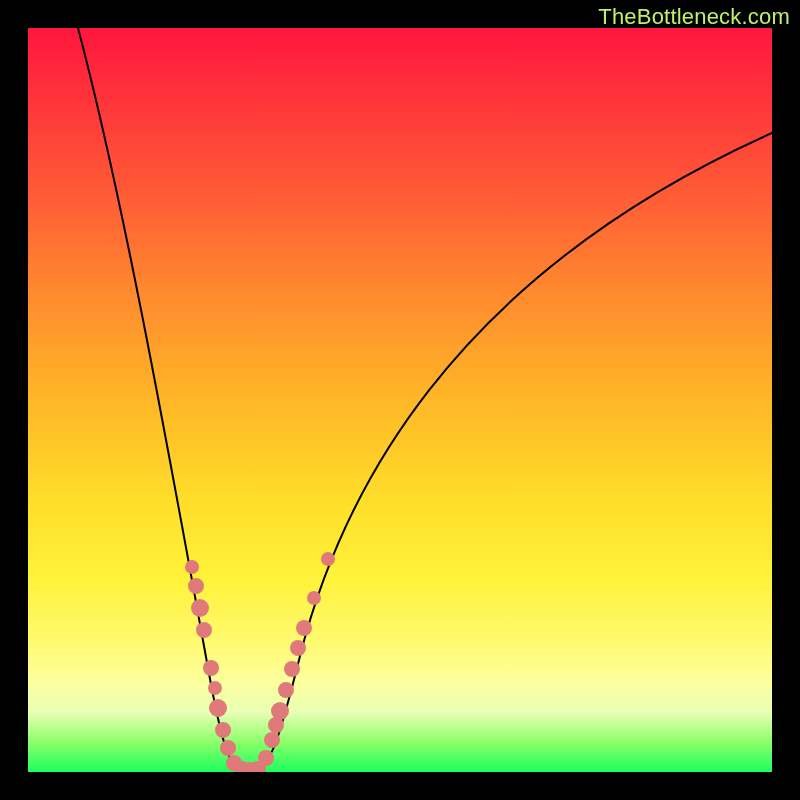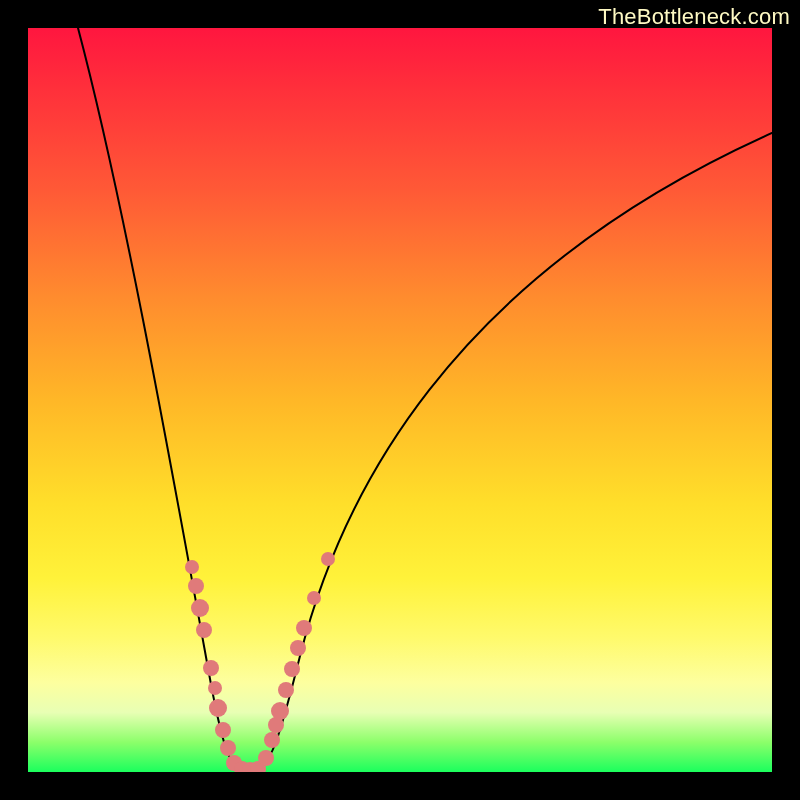--- a/index.html
+++ b/index.html
@@ -36,21 +36,21 @@
       #fdff9f 88%,
       #e8ffb4 92%,
       #8cff6a 96%,
       #1bff5d 100%
     );
   }
   .watermark {
     position: absolute;
     top: 4px;
     right: 10px;
-    color: #fef9c3;
+    color: #bef264;
     font-size: 22px;
     font-weight: 500;
     letter-spacing: 0.2px;
     user-select: none;
   }
   svg.curve {
     position: absolute;
     left: 0; top: 0;
     width: 744px; height: 744px;
   }

